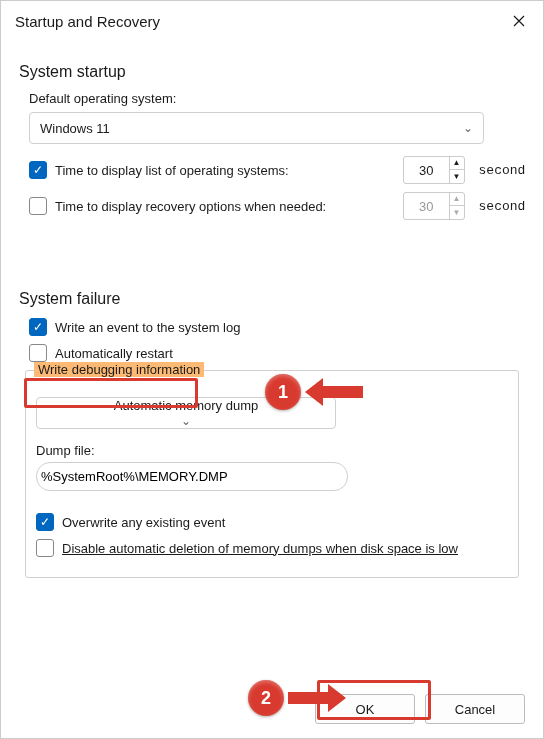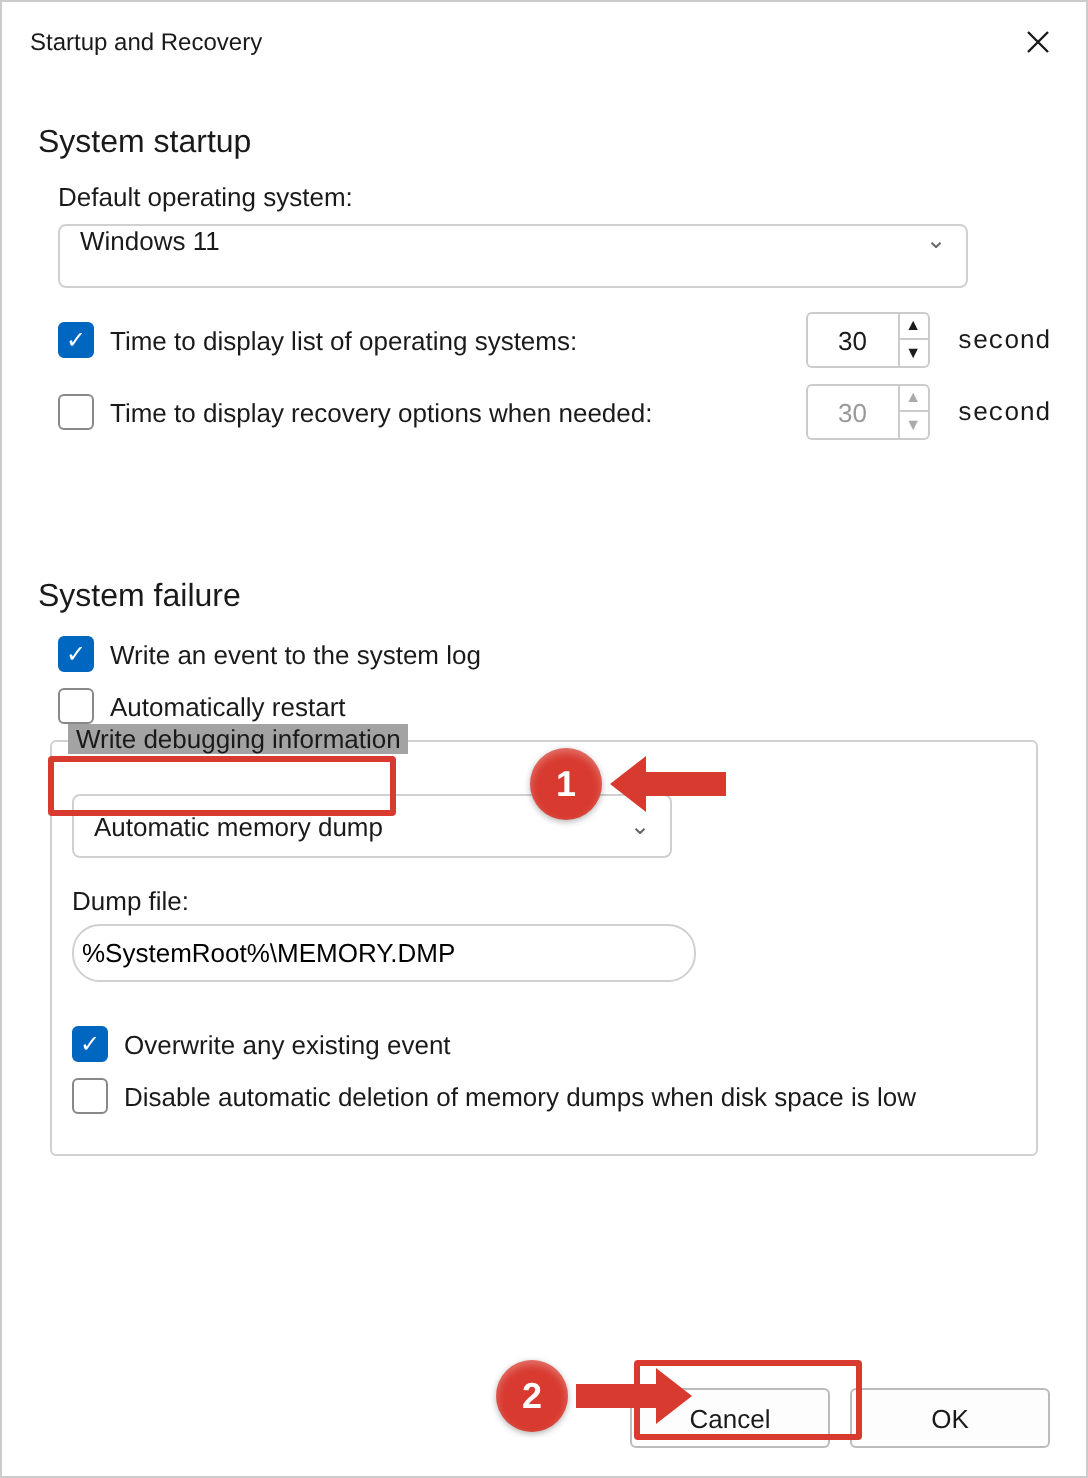--- a/index.html
+++ b/index.html
@@ -1,42 +1,42 @@
 <!DOCTYPE html>
 <html><head>
   <meta charset="utf-8">
   <style>
     * { box-sizing: border-box; margin: 0; padding: 0; }
     body { font-family: 'Segoe UI', Tahoma, sans-serif; font-size: 13px; color: #1a1a1a; background: #fff; width: 544px; height: 739px; position: relative; overflow: hidden; }
     .window { width: 100%; height: 100%; border: 1px solid #ccc; background: #fff; display: flex; flex-direction: column; }
     .titlebar { display: flex; align-items: center; justify-content: space-between; padding: 8px 14px 8px 14px; height: 40px; }
-    .titlebar-title { font-size: 12px; }
+    .titlebar-title { font-size: 15px; }
     .close-btn { width: 20px; height: 20px; display: flex; align-items: center; justify-content: center; cursor: pointer; font-size: 14px; }
     .content { padding: 10px 18px; flex: 1; }
     .section-label { margin: 12px 0 10px 0; font-size: 16px; }
     .field-label { margin: 6px 0 6px 10px; }
-    .os-select { margin: 0 0 12px 10px; width: 455px; height: 32px; border: 1px solid #d0d0d0; border-radius: 4px; display: flex; justify-content: space-between; padding: 0 10px; font-size: 13px; }
+    .os-select { margin: 0 0 12px 10px; width: 455px; height: 32px; border: 1px solid #d0d0d0; border-radius: 4px; display: flex; align-items: center; justify-content: space-between; padding: 0 10px; font-size: 13px; }
     .chevron { font-size: 12px; color: #666; }
     .checkbox-row { display: flex; align-items: center; margin: 8px 0 8px 10px; gap: 8px; }
     .checkbox { width: 18px; height: 18px; border: 1px solid #888; border-radius: 3px; display: flex; align-items: center; justify-content: center; flex-shrink: 0; }
     .checkbox.checked { background: #0067c0; border-color: #0067c0; }
     .checkmark { color: #fff; font-size: 12px; line-height: 1; }
     .spinner-row { display: flex; align-items: center; margin: 8px 0 8px 10px; gap: 8px; }
     .spinner-row .label-text { flex: 0 0 auto; width: 340px; overflow: hidden; white-space: nowrap; }
     .spinner { display: flex; align-items: center; border: 1px solid #ccc; border-radius: 3px; width: 72px; height: 28px; overflow: hidden; }
     .spinner-value { flex: 1; text-align: center; padding: 0 2px; }
     .spinner-btns { display: flex; flex-direction: column; border-left: 1px solid #ccc; height: 100%; }
     .spinner-btn { width: 14px; height: 50%; display: flex; align-items: center; justify-content: center; font-size: 8px; line-height: 1; cursor: pointer; }
     .spinner-btn:first-child { border-bottom: 1px solid #ccc; }
     .spinner.disabled .spinner-value { color: #999; }
     .spinner.disabled .spinner-btn { color: #aaa; }
     .seconds { margin-left: 6px; white-space: nowrap; overflow: hidden; font-family: Liberation Mono, monospace; }
     .groupbox { border: 1px solid #d0d0d0; border-radius: 3px; margin: 8px 6px 0 6px; padding: 12px 10px; position: relative; }
-    .groupbox-title { position: absolute; top: -9px; left: 8px; background: #a3a3a3; padding: 0 4px; font-size: 13px; }
-    .combo { width: 300px; height: 32px; border: 1px solid #d0d0d0; border-radius: 4px; display: flex; align-items: center; justify-content: space-between; padding: 0 10px; margin: 14px 0 14px 0; }
+    .groupbox-title { position: absolute; top: -9px; left: 8px; background: #fdba74; padding: 0 4px; font-size: 13px; }
+    .combo { width: 300px; height: 32px; border: 1px solid #d0d0d0; border-radius: 4px; display: flex; align-items: center; justify-content: space-between; padding: 0 10px; margin: 14px 0 14px 0; flex-direction: column; }
     .text-input { width: 312px; height: 29px; border: 1px solid #d0d0d0; border-radius: 14px; padding: 0 4px; font-size: 13px; margin-bottom: 14px; }
     .inner-label { margin-bottom: 4px; }
     .button-row { display: flex; justify-content: flex-end; gap: 10px; padding: 14px 18px; }
     .btn { width: 100px; height: 30px; border: 1px solid #bbb; background: #fdfdfd; border-radius: 3px; display: flex; align-items: center; justify-content: center; cursor: pointer; font-size: 13px; }
     .annot { position: absolute; pointer-events: none; }
     .annot-box-1 { left: 24px; top: 378px; width: 174px; height: 30px; border: 3px solid #d83a2f; border-radius: 2px; }
     .annot-circle { width: 36px; height: 36px; border-radius: 50%; background: #d83a2f; box-shadow: inset 0 2px 4px rgba(255,255,255,0.3), 0 1px 3px rgba(0,0,0,0.3); display: flex; align-items: center; justify-content: center; color: #fff; font-weight: bold; font-size: 18px; }
     .annot-1 { left: 265px; top: 374px; display: flex; align-items: center; }
     .annot-2 { left: 248px; top: 680px; display: flex; align-items: center; }
     .annot-box-2 { left: 317px; top: 680px; width: 114px; height: 40px; border: 3px solid #d83a2f; border-radius: 2px; }
@@ -120,33 +120,33 @@
         <span class="chevron">⌄</span>
       </div>
       <div class="inner-label">Dump file:</div>
       <input class="text-input" value="%SystemRoot%\MEMORY.DMP" style="">
       <div class="checkbox-row" style="margin-left:0;">
         <div class="checkbox checked">
             <span class="checkmark">✓</span>
           </div>
         <span>Overwrite any existing event</span>
       </div>
-      <div class="checkbox-row" style="margin-left:0; white-space:nowrap; overflow:hidden;">
+      <div class="checkbox-row" style="margin-left:0; white-space:nowrap; overflow:hidden;text-decoration:underline;">
         <div class="checkbox"></div>
         <span>Disable automatic deletion of memory dumps when disk space is low</span>
       </div>
     </div>
   </div>
 
   <div class="button-row">
     <div class="btn">
-        <span>Cancel</span>
+        <span>OK</span>
       </div>
     <div class="btn">
-        <span>OK</span>
+        <span>Cancel</span>
       </div>
   </div>
 </div>
 
 <div class="annot annot-box-1"></div>
 <div class="annot annot-1">
   <div class="annot-circle">
       <span>1</span>
     </div>
   <div class="arrow">

